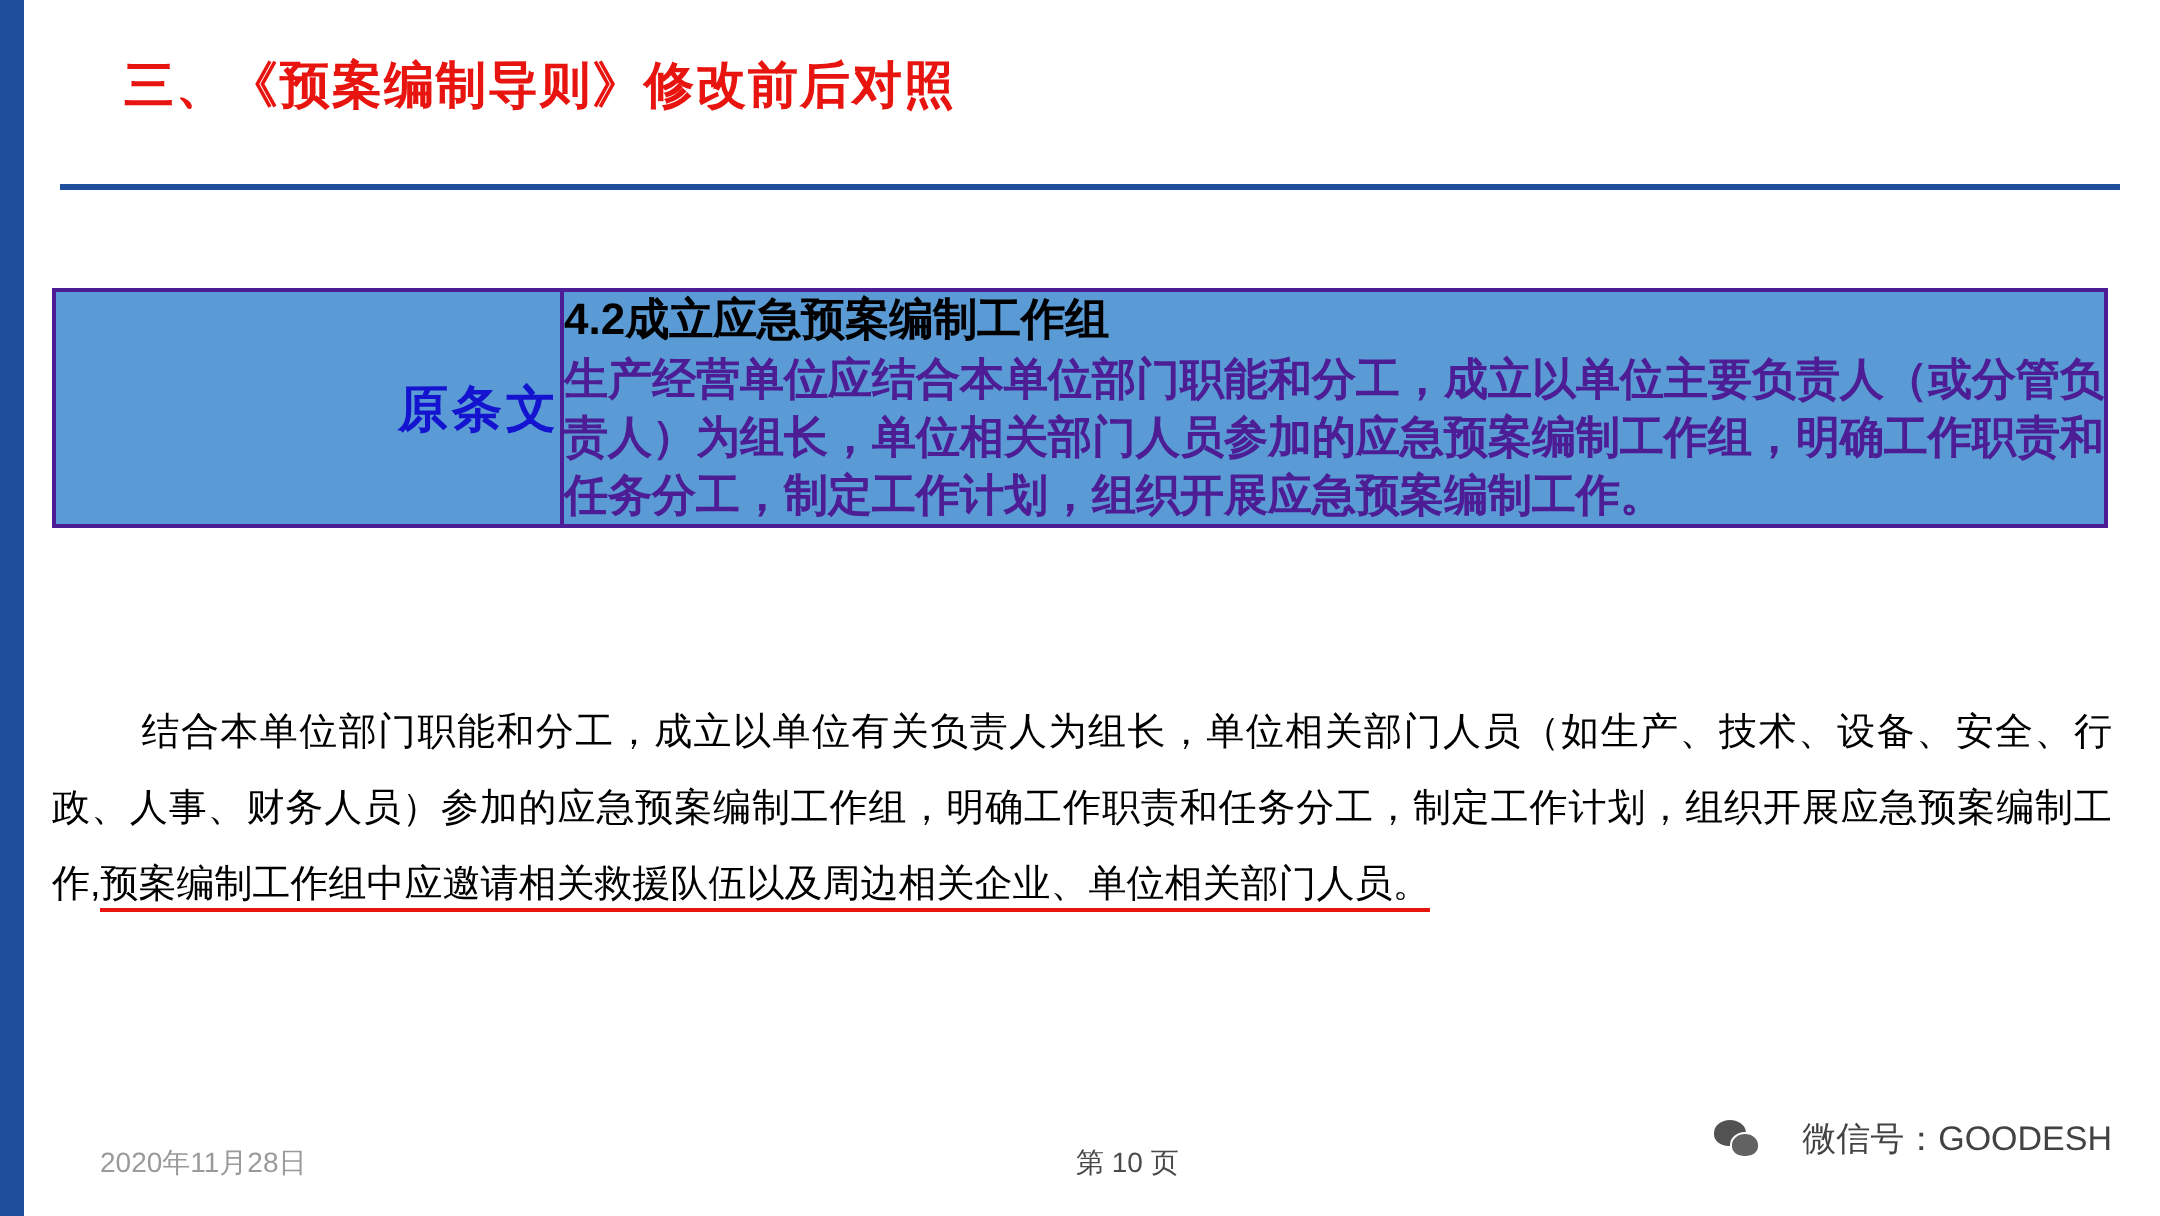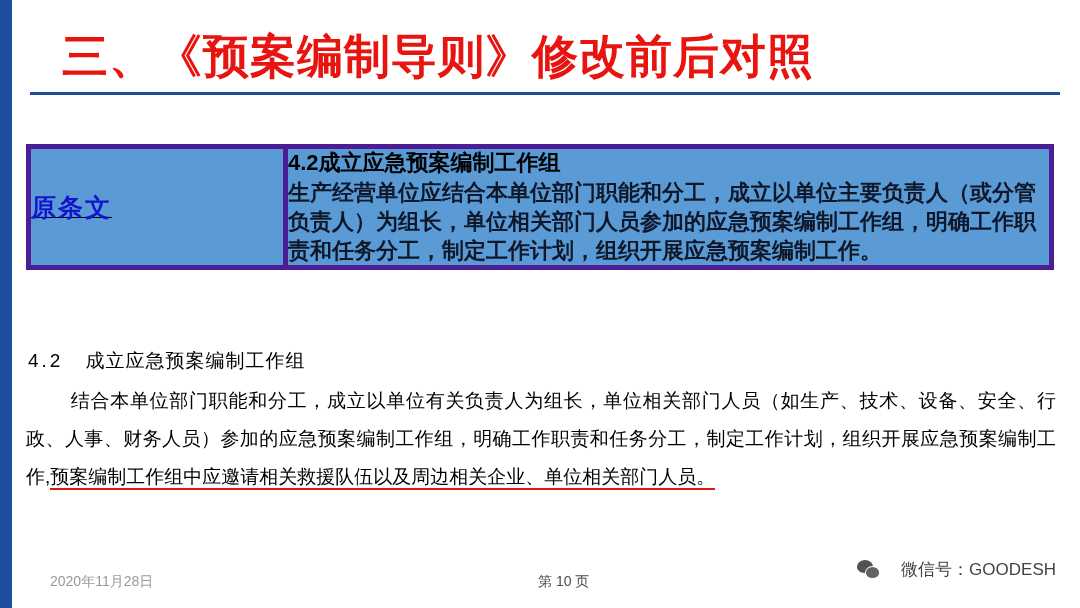--- a/index.html
+++ b/index.html
@@ -23,21 +23,21 @@
     width: 12px;
     height: 100%;
     background: #1f4e9c;
   }
 
   
   .slide-title {
     position: absolute;
     left: 62px;
     top: 26px;
-    font-size: 46px;
+    font-size: 25px;
     font-weight: bold;
     color: #e8140f;
     letter-spacing: 1px;
     white-space: nowrap;
   }
   .title-rule {
     position: absolute;
     left: 30px;
     top: 92px;
     width: 1030px;
@@ -50,50 +50,49 @@
     position: absolute;
     left: 26px;
     top: 144px;
     width: 1028px;
     border: 1px solid #2f6aa8;
     border-collapse: collapse;
     background: #5b9bd5;
     table-layout: fixed;
   }
   .cmp-table td {
-    border: 5px solid #4c1d95;
+    border: 2px solid #4c1d95;
     vertical-align: top;
     padding: 0;
   }
   .cmp-label-cell {
     width: 252px;
-    text-align: left;
+    text-align: right;
     vertical-align: middle !important;
-    text-decoration: underline;
   }
   .cmp-label {
     color: #1414d0;
     font-size: 25px;
     font-weight: bold;
     letter-spacing: 2px;
   }
   .cmp-body-cell {
     padding: 10px 14px 12px 14px;
   }
   .cmp-head {
     font-size: 22px;
     font-weight: bold;
     color: #000000;
     line-height: 1.28;
     margin-bottom: 1px;
   }
   .cmp-text {
     font-size: 22px;
     font-weight: bold;
-    color: #0f172a;
+    color: #4c1d95;
     line-height: 1.32;
   }
 
   
   .doc-area {
     position: absolute;
     left: 26px;
     top: 348px;
     width: 1030px;
   }
@@ -193,23 +192,20 @@
     </td>
     <td class="cmp-body-cell">
       <div class="cmp-head">4.2成立应急预案编制工作组</div>
       <div class="cmp-text">生产经营单位应结合本单位部门职能和分工，成立以单位主要负责人（或分管负责人）为组长，单位相关部门人员参加的应急预案编制工作组，明确工作职责和任务分工，制定工作计划，组织开展应急预案编制工作。</div>
     </td>
   </tr>
 </tbody>
   </table>
 
 <div class="doc-area">
-  <div class="doc-heading">
-    <span class="num">4.2</span><span class="gap"></span><span>成立应急预案编制工作组</span>
-  </div>
   <p class="doc-para">
     <span class="indent"></span><span>结合本单位部门职能和分工，成立以单位有关负责人为组长，单位相关部门人员（如生产、技术、设备、安全、行政、人事、财务人员）参加的应急预案编制工作组，明确工作职责和任务分工，制定工作计划，组织开展应急预案编制工作,</span><span class="underline-red">预案编制工作组中应邀请相关救援队伍以及周边相关企业、单位相关部门人员。</span>
   </p>
 </div>
 
 <div class="footer-date">2020年11月28日</div>
 <div class="footer-page">第 10 页</div>
 
 <div class="wechat-badge">
   <span class="wechat-icon">

